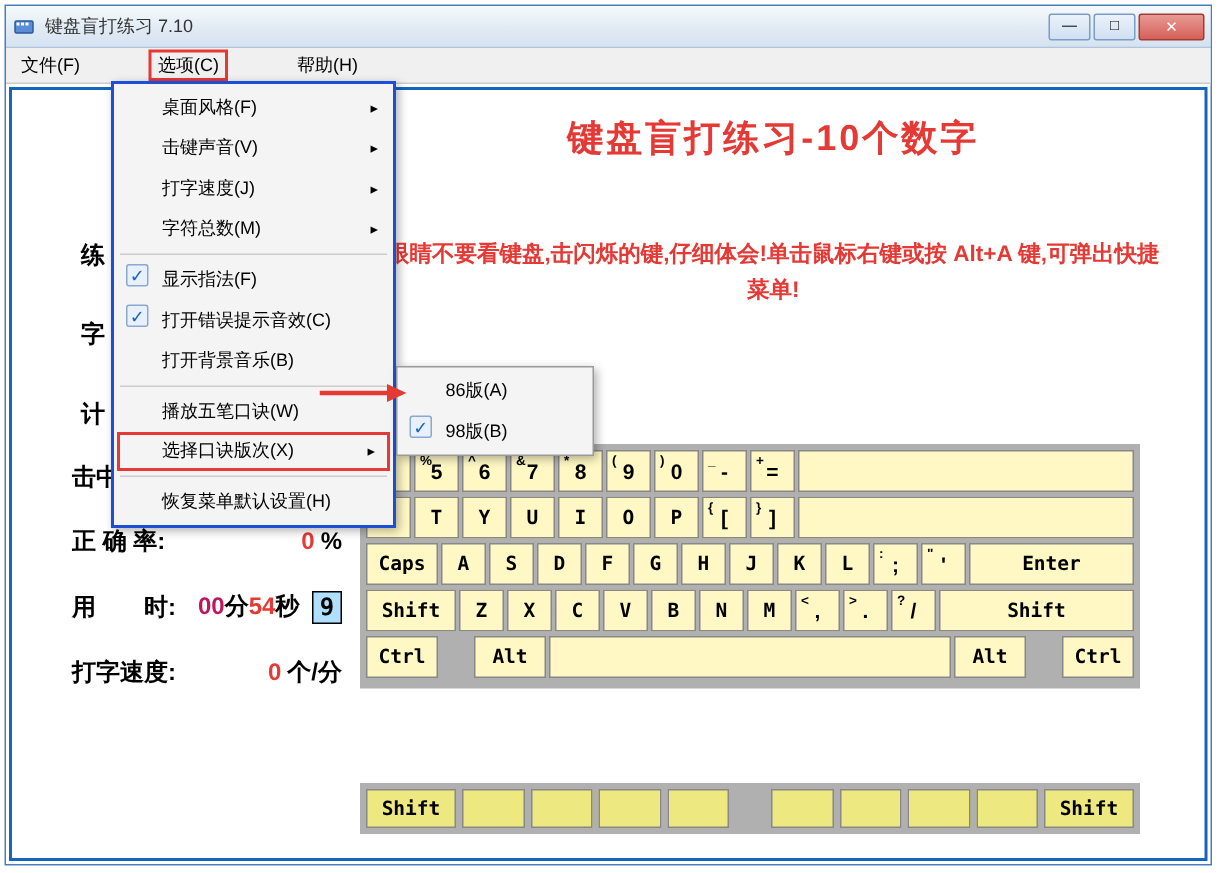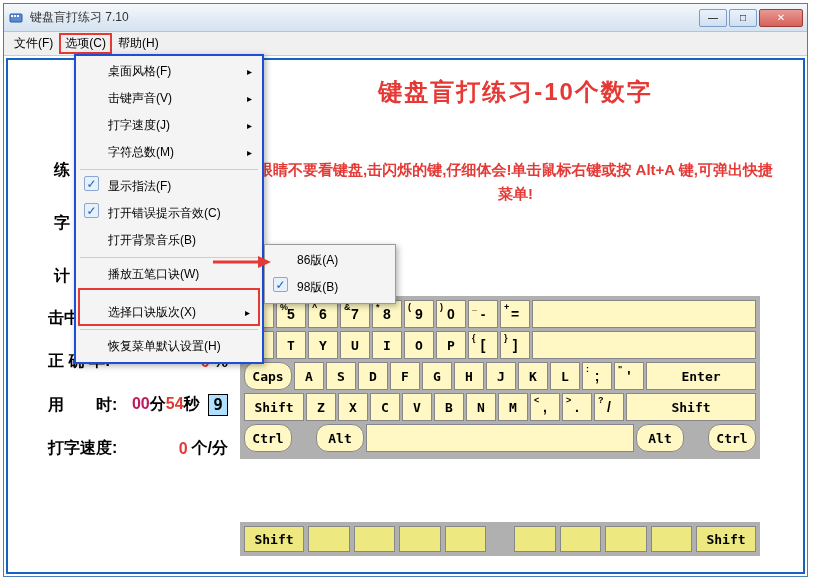--- a/index.html
+++ b/index.html
@@ -6,55 +6,55 @@
 body { background: #fff; width: 813px; height: 582px; position: relative; overflow: hidden; }
 
 .window { position: absolute; top: 3px; left: 3px; width: 805px; height: 574px; border: 1px solid #4a7ebb; background: #fff; }
 .titlebar { height: 28px; background: linear-gradient(to bottom, #f5f9fc 0%, #e3ecf5 50%, #d5e2f0 100%); display: flex; align-items: center; padding: 0 4px; border-bottom: 1px solid #b0c4de; }
 .titlebar .icon { width: 16px; height: 16px; margin-right: 6px; display:flex;align-items:center;justify-content:center; }
 .titlebar .title { font-size: 12px; color: #333; flex: 1; }
 .win-btns { display: flex; gap: 0; }
 .win-btn { width: 28px; height: 18px; border: 1px solid #7a9cc6; background: linear-gradient(to bottom,#eaf2fb,#d0e0f0); border-radius: 2px; margin-left: 2px; font-size: 10px; display: flex; align-items: center; justify-content: center; cursor: pointer; }
 .win-btn.close { width: 44px; background: linear-gradient(to bottom,#e89a94,#d66058); color: #fff; border-color: #a03c36; }
 
-.menubar { height: 24px; background: #f0f0f0; display: flex; align-items: center; padding: 0 4px; border-bottom: 1px solid #ccc; font-size: 12px; }
+.menubar { height: 24px; background: #f0f0f0; display: flex; align-items: center; padding: 0 4px; border-bottom: 1px solid #ccc; font-size: 12px; gap: 40px; }
 .menu-item { padding: 2px 6px; cursor: pointer; }
 .menu-item.highlighted { border: 2px solid #e53935; padding: 0 4px; }
 
 .content { position: absolute; top: 54px; left: 2px; right: 2px; bottom: 2px; border: 2px solid #1565c0; background: #fff; }
 .stat-row { display: flex; align-items: center; font-size: 16px; font-weight: bold; margin-bottom: 22px; }
 .stat-label { color: #000; }
 .stat-val { color: #e53935; margin-left: auto; margin-right: 4px; }
 .stat-unit { color: #000; }
 
 .main-area { position: absolute; left: 230px; top: 6px; right: 10px; bottom: 10px; }
 .big-title { text-align: center; font-size: 24px; color: #e53935; font-weight: bold; margin-top: 10px; letter-spacing: 2px; }
 .instruction { margin-top: 50px; color: #e53935; font-size: 15px; font-weight: bold; text-align:center; padding: 0 20px; line-height:1.6; }
 
 .keyboard { position: absolute; left: 232px; top: 236px; width: 520px; }
 .kb-bg { background: #b0b0b0; padding: 4px; }
 .kb-row { display: flex; gap: 2px; margin-bottom: 3px; }
 .key { background: #fff8c4; border: 1px solid #888; height: 28px; display: flex; align-items: center; justify-content: center; font-size: 13px; font-family: monospace; font-weight: bold; position: relative; }
 .key .sup { position: absolute; top: 1px; left: 3px; font-size: 9px; }
 .key .main { font-size: 14px; }
 .key.sm { width: 30px; }
-.key.md { width: 48px; border-radius: 12px; }
+.key.md { width: 48px; }
 .key.wide { flex: 1; }
 
 .bottom-keys { position: absolute; left: 232px; bottom: 16px; width: 520px; display: flex; gap: 4px; background:#b0b0b0; padding:4px; }
 .bk { background: #eee880; border: 1px solid #888; height: 26px; flex:1; display:flex;align-items:center;justify-content:center;font-family:monospace;font-weight:bold;font-size:13px; }
 .bk.lbl { flex: 0 0 60px; }
 
 
 .dropdown { position: absolute; top: 54px; left: 74px; width: 190px; background: #f4f4f4; border: 2px solid #1d4ed8; box-shadow: 2px 2px 6px rgba(0,0,0,0.3); z-index: 100; padding: 2px; }
 .dd-item { font-size: 12px; padding: 5px 8px 5px 30px; position: relative; cursor: pointer; display:flex; align-items:center; }
 .dd-item.has-sub::after { content: '▸'; position: absolute; right: 8px; font-size: 10px; }
 .dd-sep { height: 1px; background: #ccc; margin: 3px 2px; }
 .dd-check { position: absolute; left: 6px; color: #1565c0; font-size: 12px; border:1px solid #8aa8d0; width:15px; height:15px; display:flex;align-items:center;justify-content:center; background:#e8f0fb; border-radius:2px; top:3px;}
-.dd-item.highlighted { border: 2px solid #e53935; padding: 14px 6px 3px 28px; }
+.dd-item.highlighted { border: 2px solid #e53935; padding: 2px 6px 3px 28px; }
 
 .submenu { position: absolute; top: 244px; left: 264px; width: 132px; background: #f4f4f4; border: 1px solid #9a9a9a; box-shadow: 2px 2px 6px rgba(0,0,0,0.3); z-index: 101; padding: 2px; }
 .submenu .dd-item { padding-left: 30px; }
 
 .red-arrow { position: absolute; top: 252px; left: 213px; z-index: 102; }
 
 .stats-label-col { position: absolute; left: 46px; top: 100px; font-size:16px; font-weight:bold; }
 .stats-label-col div { margin-bottom: 32px; }
 
 .flash-box { display:inline-block; width:20px; height:22px; background:#b0e0ff; border:1px solid #000; text-align:center; font-family:monospace; font-weight:bold; line-height:20px; margin-left:4px; vertical-align:middle;}

